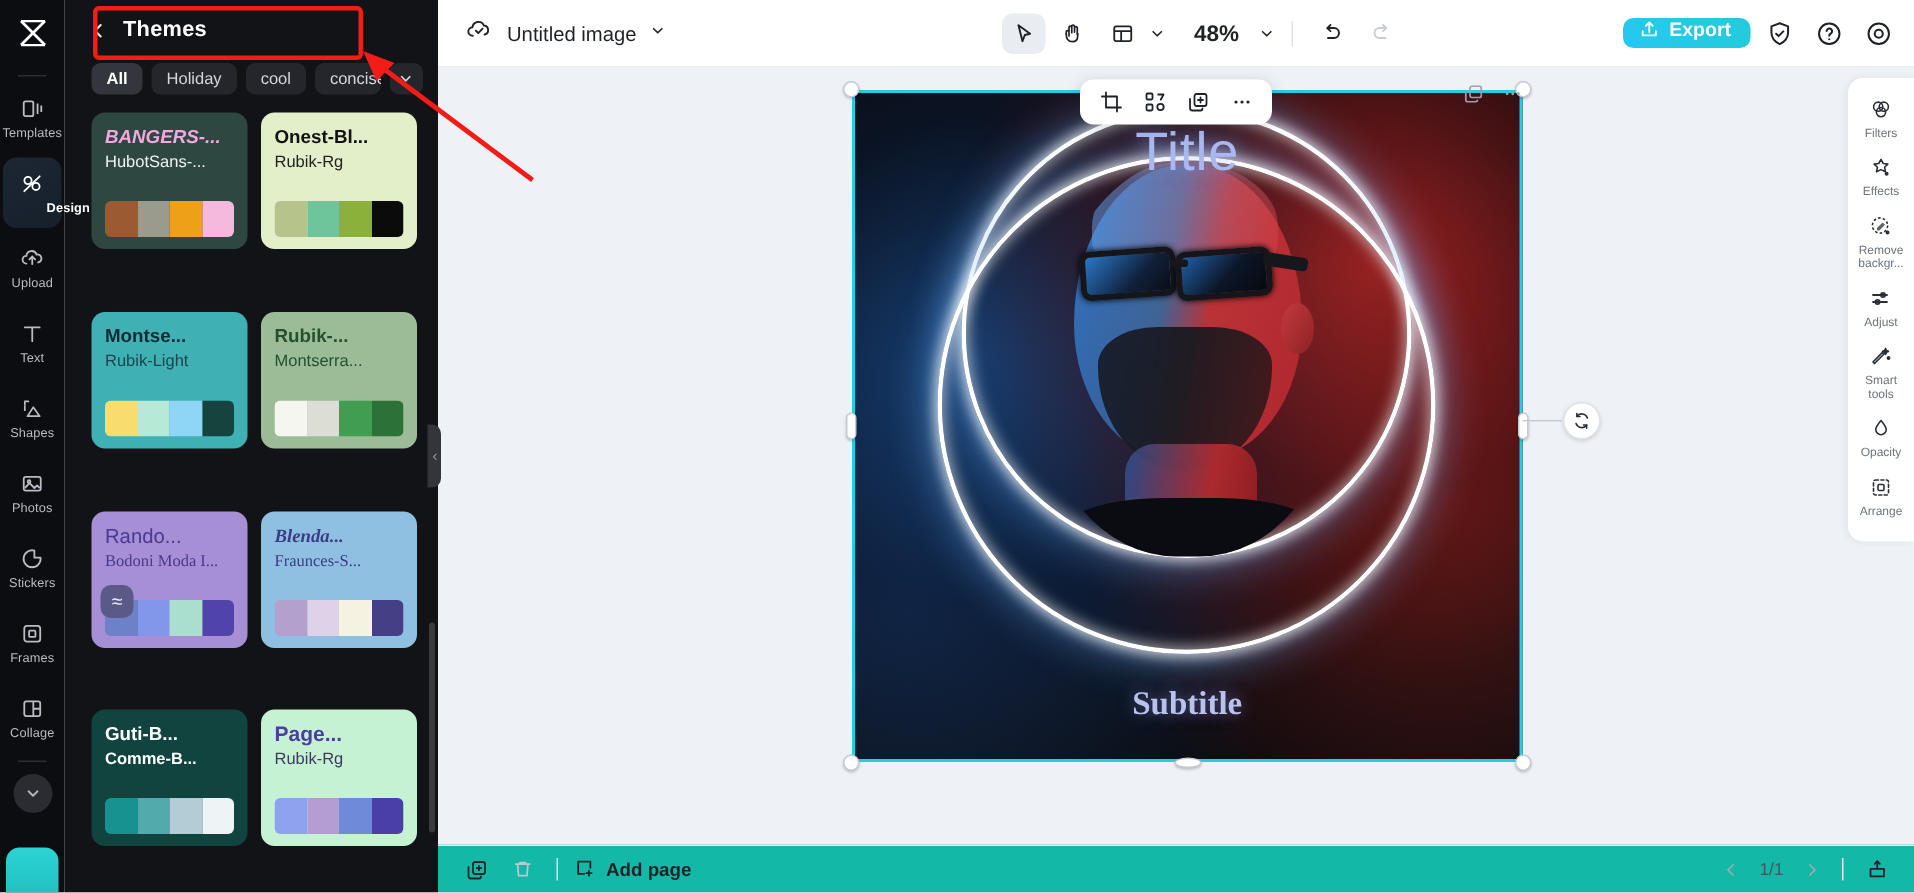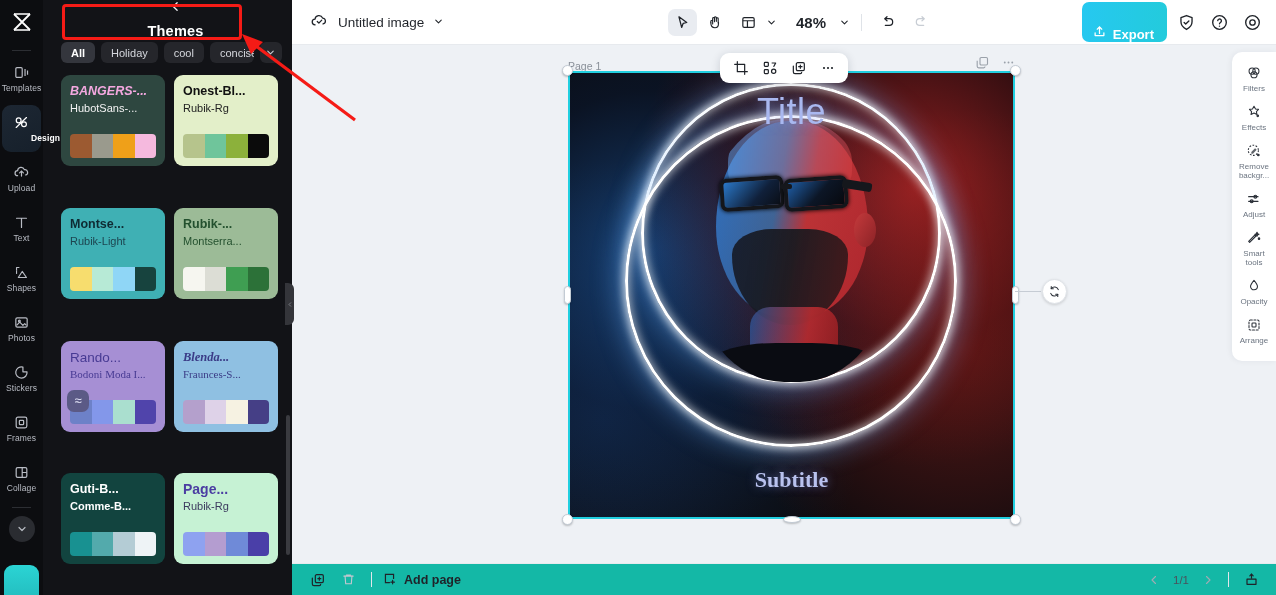--- a/index.html
+++ b/index.html
@@ -39,21 +39,20 @@
   }
 
   
   .panel {
     position: absolute; left: 43px; top: 0; width: 249px; height: 595px;
     background: #121317; overflow: hidden; z-index: 20;
   }
   .panel-head {
     height: 40px; display: flex; align-items: center; gap: 10px; padding: 0 0 0 16px;
     color: #fff;
-    flex-direction: column;
   }
   .panel-back { color: #e9eaee; cursor: pointer; display: flex; }
   .panel-title { font-size: 14.5px; font-weight: bold; letter-spacing: .2px; }
   .chips {
     display: flex; align-items: center; gap: 6px; padding: 2px 6px 8px 18px;
     position: relative;
   }
   .chip {
     height: 21px; padding: 0 10px; border-radius: 6px; background: #25262b;
     color: #d5d7dd; font-size: 11px; display: flex; align-items: center;
@@ -108,37 +107,37 @@
   .tb-center { position: absolute; left: 376px; display: flex; align-items: center; gap: 4px; }
   .tb-btn {
     width: 29px; height: 27px; border-radius: 7px; display: flex;
     align-items: center; justify-content: center; cursor: pointer; color: #1f2329;
   }
   .tb-btn.sel { background: #e9ecf1; }
   .tb-zoom { font-size: 15px; font-weight: bold; color: #1f2329; padding: 0 3px; cursor: pointer; }
   .tb-sep { width: 1px; height: 17px; background: #dfe3e8; margin: 0 7px; }
   .tb-right { position: absolute; right: 10px; display: flex; align-items: center; gap: 5px; }
   .export-btn {
-    height: 40px; padding: 0 13px 0 10px; border-radius: 7px;
+    height: 20px; padding: 0 13px 0 10px; border-radius: 7px;
     background: linear-gradient(90deg,#26c8f0,#23cbdc);
     color: #fff; font-size: 13px; font-weight: bold;
-    display: flex; align-items: flex-end; gap: 6px; cursor: pointer;
+    display: flex; align-items: flex-start; gap: 6px; cursor: pointer;
   }
   .icon-btn {
     width: 28px; height: 28px; display: flex; align-items: center; justify-content: center;
     color: #1f2329; cursor: pointer;
   }
 
   
   .canvas-area {
     position: absolute; left: 292px; top: 45px; width: 984px; height: 518px;
     background: #eef1f5; overflow: hidden;
   }
   .page-label { position: absolute; left: 276px; top: 15px; font-size: 10.5px; color: #8a9099; }
-  .art-wrap { position: absolute; left: 276px; top: 26px; width: 447px; height: 448px; }
+  .art-wrap { position: absolute; left: 276px; top: 15px; width: 447px; height: 448px; }
   .art {
     position: absolute; inset: 0; overflow: hidden;
     background:
       radial-gradient(circle at 78% 26%, rgba(196,40,40,.72) 0%, rgba(120,20,22,.35) 32%, rgba(0,0,0,0) 58%),
       radial-gradient(circle at 18% 40%, rgba(28,92,170,.60) 0%, rgba(12,40,86,.30) 35%, rgba(0,0,0,0) 62%),
       radial-gradient(circle at 88% 62%, rgba(170,38,32,.48) 0%, rgba(0,0,0,0) 50%),
       radial-gradient(circle at 8% 78%, rgba(30,80,150,.35) 0%, rgba(0,0,0,0) 48%),
       #0a0a0d;
   }
   .ring {

